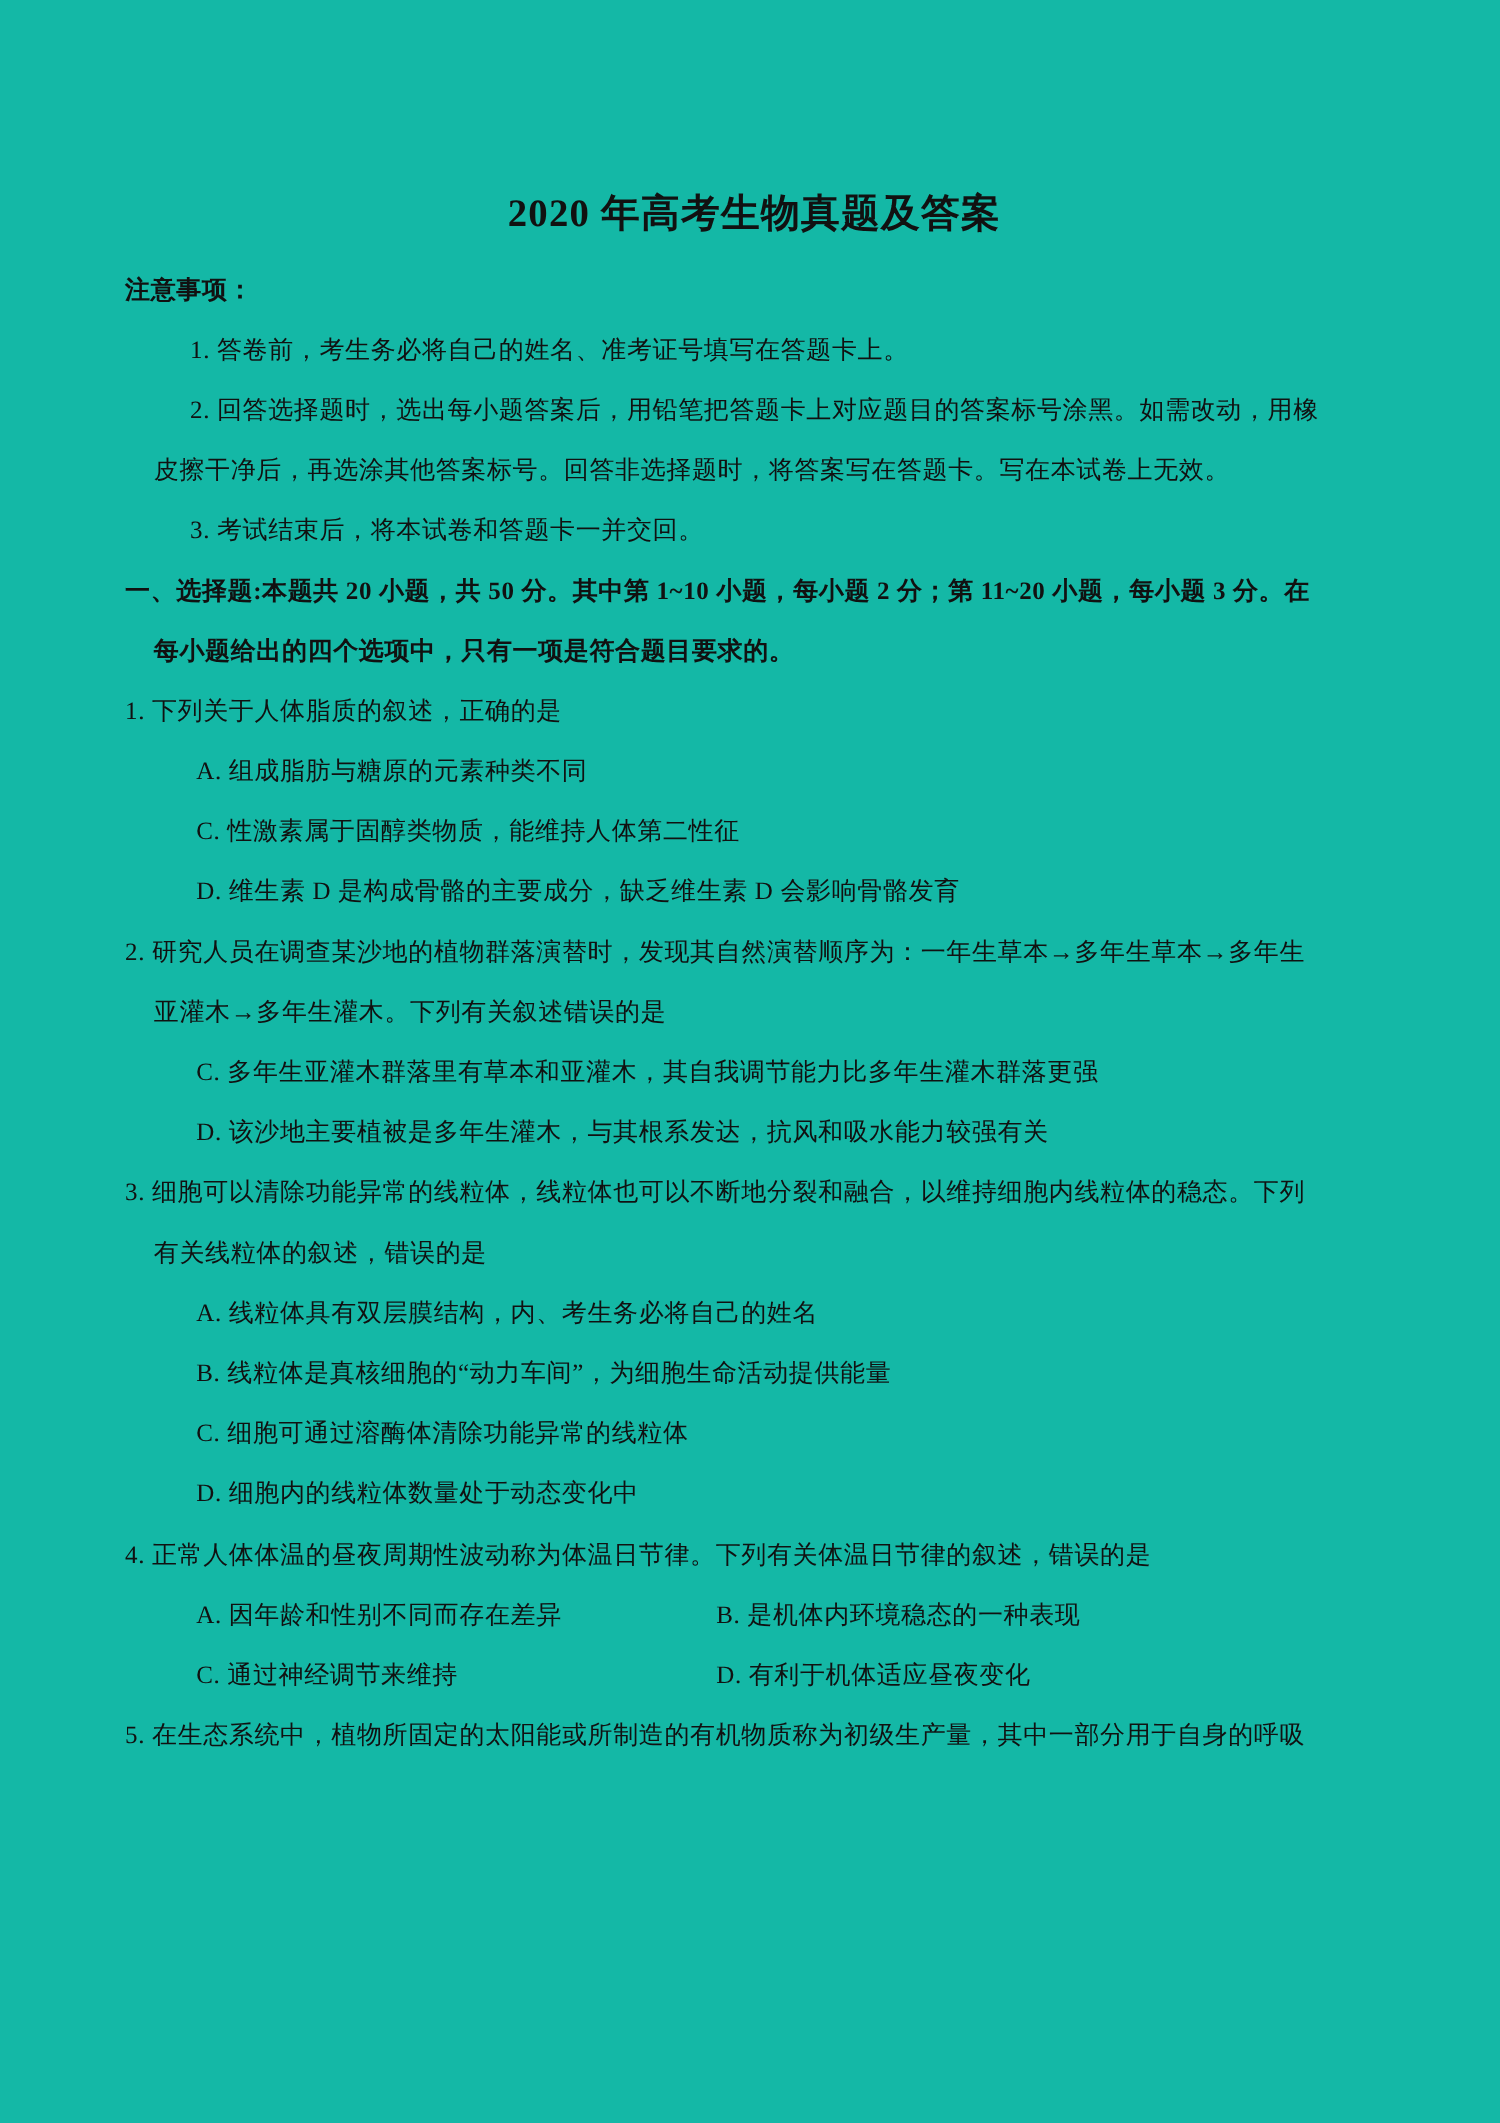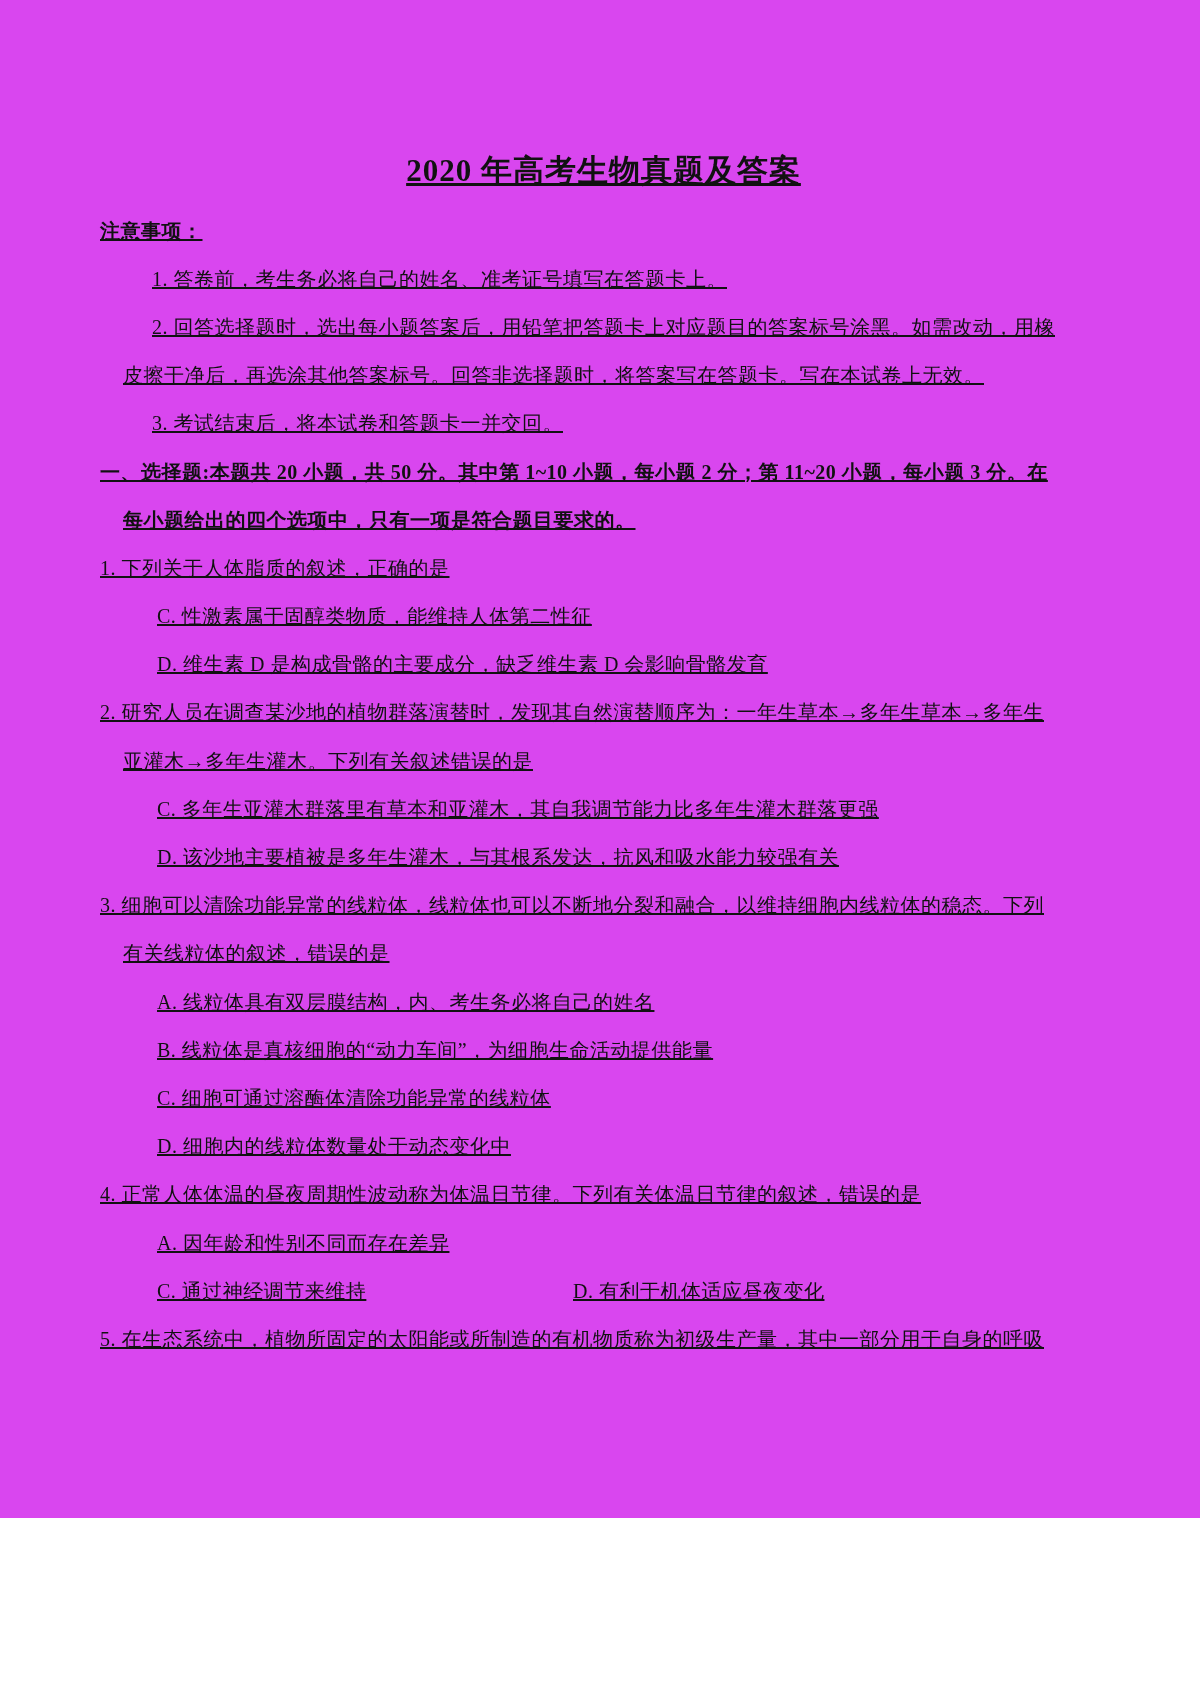--- a/index.html
+++ b/index.html
@@ -11,24 +11,23 @@
     width: 1200px;
     height: 1698px;
     position: relative;
     color: #111;
     font-family: "Liberation Serif", serif;
     overflow: hidden;
   }
   .page {
     box-sizing: border-box;
     width: 1200px;
-    height: 1518px;
+    height: 1698px;
     padding: 150px 93px 0 100px;
-    background: #d946ef;
-    text-decoration: underline;
+    background: #14b8a6;
   }
   .title {
     text-align: center;
     font-size: 31px;
     line-height: 42px;
     font-weight: bold;
     letter-spacing: 1px;
     white-space: pre;
   }
   .lines {
@@ -63,38 +62,40 @@
     <div class="line bold">注意事项：</div>
     <div class="line ind-note">1. 答卷前，考生务必将自己的姓名、准考证号填写在答题卡上。</div>
     <div class="line ind-note">2. 回答选择题时，选出每小题答案后，用铅笔把答题卡上对应题目的答案标号涂黑。如需改动，用橡</div>
     <div class="line ind-cont">皮擦干净后，再选涂其他答案标号。回答非选择题时，将答案写在答题卡。写在本试卷上无效。</div>
     <div class="line ind-note">3. 考试结束后，将本试卷和答题卡一并交回。</div>
 
     <div class="line bold">一、选择题:本题共 20 小题，共 50 分。其中第 1~10 小题，每小题 2 分；第 11~20 小题，每小题 3 分。在</div>
     <div class="line bold ind-cont">每小题给出的四个选项中，只有一项是符合题目要求的。</div>
 
     <div class="line">1. 下列关于人体脂质的叙述，正确的是</div>
+    <div class="line ind-opt">A. 组成脂肪与糖原的元素种类不同</div>
     <div class="line ind-opt">C. 性激素属于固醇类物质，能维持人体第二性征</div>
     <div class="line ind-opt">D. 维生素 D 是构成骨骼的主要成分，缺乏维生素 D 会影响骨骼发育</div>
 
     <div class="line">2. 研究人员在调查某沙地的植物群落演替时，发现其自然演替顺序为：一年生草本→多年生草本→多年生</div>
     <div class="line ind-cont">亚灌木→多年生灌木。下列有关叙述错误的是</div>
     <div class="line ind-opt">C. 多年生亚灌木群落里有草本和亚灌木，其自我调节能力比多年生灌木群落更强</div>
     <div class="line ind-opt">D. 该沙地主要植被是多年生灌木，与其根系发达，抗风和吸水能力较强有关</div>
 
     <div class="line">3. 细胞可以清除功能异常的线粒体，线粒体也可以不断地分裂和融合，以维持细胞内线粒体的稳态。下列</div>
     <div class="line ind-cont">有关线粒体的叙述，错误的是</div>
     <div class="line ind-opt">A. 线粒体具有双层膜结构，内、考生务必将自己的姓名</div>
     <div class="line ind-opt">B. 线粒体是真核细胞的“动力车间”，为细胞生命活动提供能量</div>
     <div class="line ind-opt">C. 细胞可通过溶酶体清除功能异常的线粒体</div>
     <div class="line ind-opt">D. 细胞内的线粒体数量处于动态变化中</div>
 
     <div class="line">4. 正常人体体温的昼夜周期性波动称为体温日节律。下列有关体温日节律的叙述，错误的是</div>
     <div class="line ind-opt">
       <span class="col-a">A. 因年龄和性别不同而存在差异</span>
+      <span>B. 是机体内环境稳态的一种表现</span>
     </div>
     <div class="line ind-opt">
       <span class="col-a">C. 通过神经调节来维持</span>
       <span>D. 有利于机体适应昼夜变化</span>
     </div>
 
     <div class="line">5. 在生态系统中，植物所固定的太阳能或所制造的有机物质称为初级生产量，其中一部分用于自身的呼吸</div>
 
   </div>
 </div>

